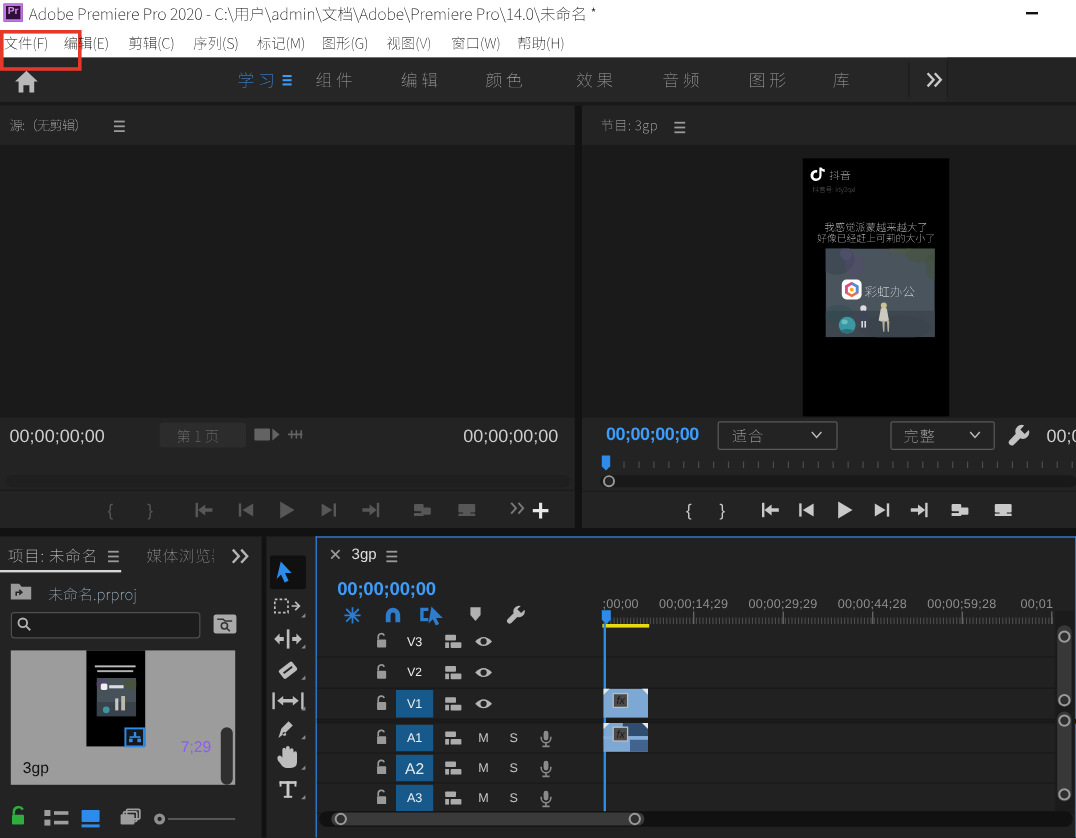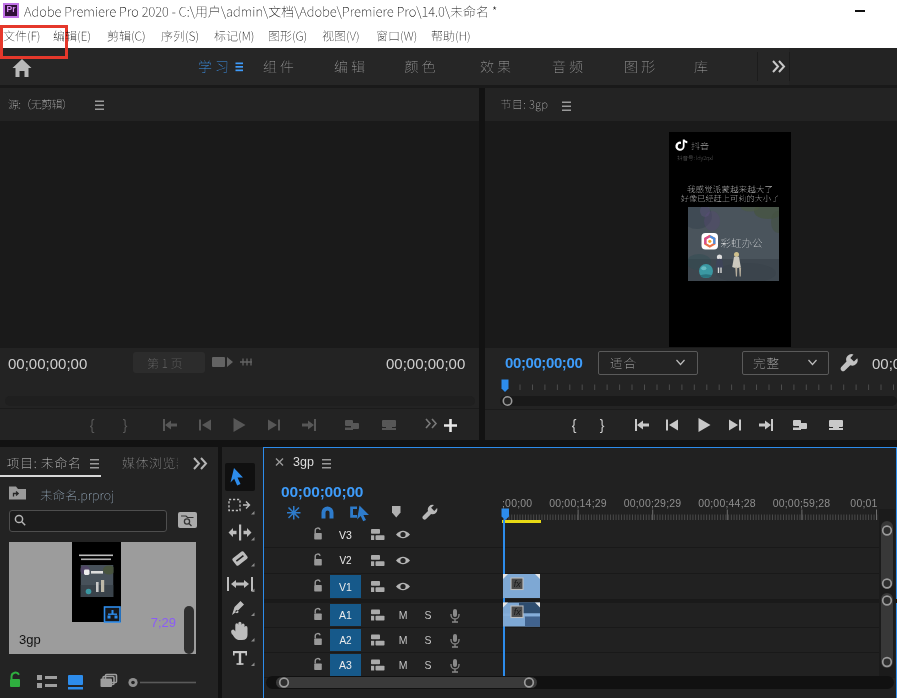--- a/index.html
+++ b/index.html
@@ -51,21 +51,21 @@
 <div class="abs" style="left:264px;top:627px;width:631px;height:1px;background:#191919"></div>
 <div class="abs" style="left:264px;top:652px;width:631px;height:1px;background:#191919"></div>
 <div class="abs" style="left:264px;top:677px;width:631px;height:1px;background:#191919"></div>
 <div class="abs" style="left:330px;top:523px;width:31px;height:23px;font-size:10.5px;color:#ececec;display:flex;align-items:center;justify-content:center">V3</div>
 <div class="abs" style="left:330px;top:549px;width:31px;height:23px;font-size:10px;color:#ececec;display:flex;align-items:center;justify-content:center">V2</div>
 <div class="abs" style="left:330px;top:575px;width:31px;height:23px;background:#16598a"></div>
 <div class="abs" style="left:330px;top:575px;width:31px;height:23px;font-size:10.5px;color:#ececec;display:flex;align-items:center;justify-content:center">V1</div>
 <div class="abs" style="left:330px;top:604px;width:31px;height:22px;background:#16598a"></div>
 <div class="abs" style="left:330px;top:604px;width:31px;height:22px;font-size:10.5px;color:#ececec;display:flex;align-items:center;justify-content:center">A1</div>
 <div class="abs" style="left:330px;top:629px;width:31px;height:22px;background:#16598a"></div>
-<div class="abs" style="left:330px;top:629px;width:31px;height:22px;font-size:10px;color:#ececec;display:flex;align-items:center;justify-content:center">A2</div>
+<div class="abs" style="left:330px;top:629px;width:31px;height:22px;font-size:13px;color:#ececec;display:flex;align-items:center;justify-content:center">A2</div>
 <div class="abs" style="left:330px;top:654px;width:31px;height:22px;background:#16598a"></div>
 <div class="abs" style="left:330px;top:654px;width:31px;height:22px;font-size:10.5px;color:#ececec;display:flex;align-items:center;justify-content:center">A3</div>
 <div class="abs" style="left:502px;top:520px;width:39px;height:3px;background:#e8da15"></div>
 <div class="abs" style="left:503.2px;top:519px;width:1.5px;height:165px;background:#2d8ceb"></div>
 <div class="abs" style="left:879px;top:509px;width:16px;height:168px;background:#1b1b1b"></div>
 <div class="abs" style="left:881px;top:521px;width:12px;height:68px;background:#383838;border-radius:6px"></div>
 <div class="abs" style="left:881px;top:593px;width:12px;height:75px;background:#383838;border-radius:6px"></div>
 <div class="abs" style="left:266px;top:676px;width:628px;height:13px;background:#111111;border-radius:7px"></div>
 <div class="abs" style="left:276px;top:677px;width:261px;height:11px;background:#3a3a3a;border-radius:6px"></div>
 <svg class="abs" style="left:0;top:0" width="897" height="698" viewBox="0 0 897 698">

